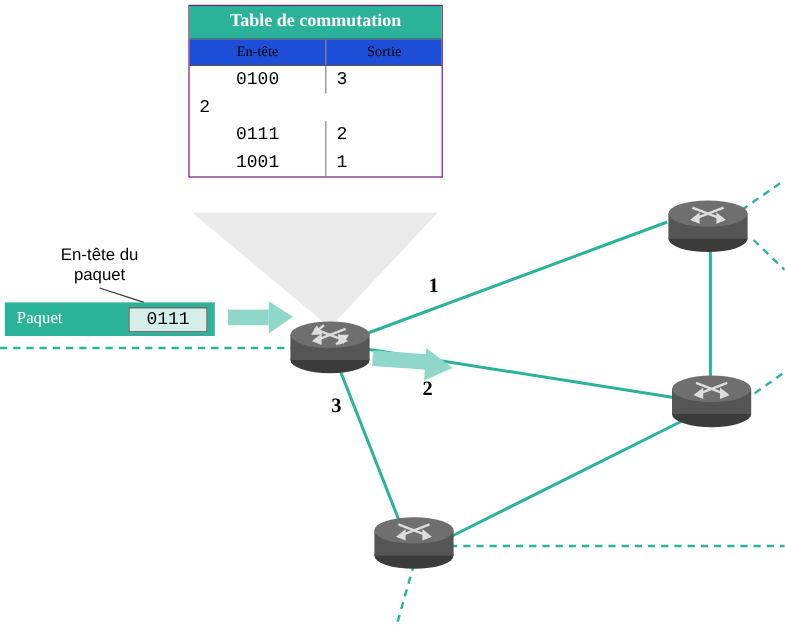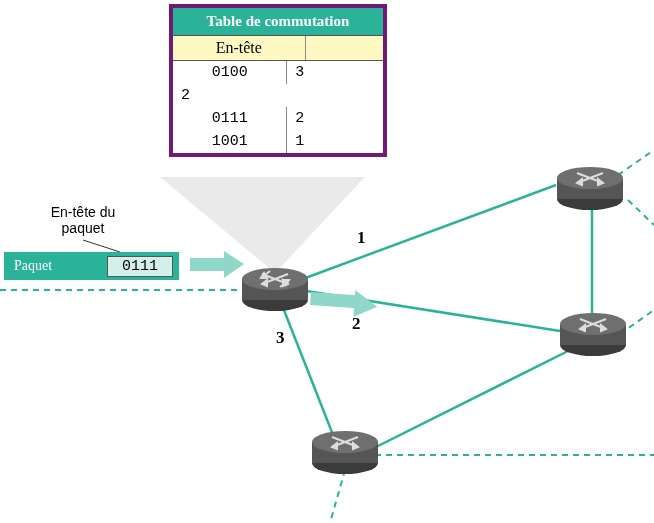--- a/index.html
+++ b/index.html
@@ -10,44 +10,43 @@
     position: relative;
     font-family: Georgia, serif;
     background: #fff;
     overflow: hidden;
   }
   .table-container {
     position: absolute;
     left: 157px;
     top: 4px;
     width: 210px;
-    border: 4px solid #701a75;
+    border: 1px solid #701a75;
     background: #fff;
-    margin-left: 12px;
   }
   .table-title {
     background: #2bb39a;
     color: #fff;
     text-align: center;
     padding: 5px 4px;
     font-family: Georgia, serif;
     font-size: 15px;
     font-weight: bold;
     border-bottom: 1px solid #555;
   }
   .table-row {
     display: flex;
     font-family: Liberation Mono, monospace;
     font-size: 15px;
   }
   .table-header {
     display: flex;
     font-family: Georgia, serif;
-    font-size: 16px;
-    background: #fef9c3;
+    font-size: 12px;
+    background: #1d4ed8;
     border-bottom: 1px solid #555;
   }
   .col1 {
     width: 55%;
     border-right: 1px solid #888;
     padding: 3px 8px;
     text-align: center;
   }
   .col2 {
     width: 45%;
@@ -183,20 +182,21 @@
       <line x1="358" y1="437" x2="332" y2="447"></line>
         <polygon points="332,447 337,443 337,449"></polygon>
     </g>
   </g>
 </svg>
 
 <div class="table-container">
   <div class="table-title">Table de commutation</div>
   <div class="table-header">
     <div class="col1">En-tête</div>
+    <div class="col2">Sortie</div>
   </div>
   <div class="table-row">
     <div class="col1">0100</div>
     <div class="col2">3</div>
   </div>
   <div class="table-row">
     <div class="col2">2</div>
   </div>
   <div class="table-row">
     <div class="col1">0111</div>

